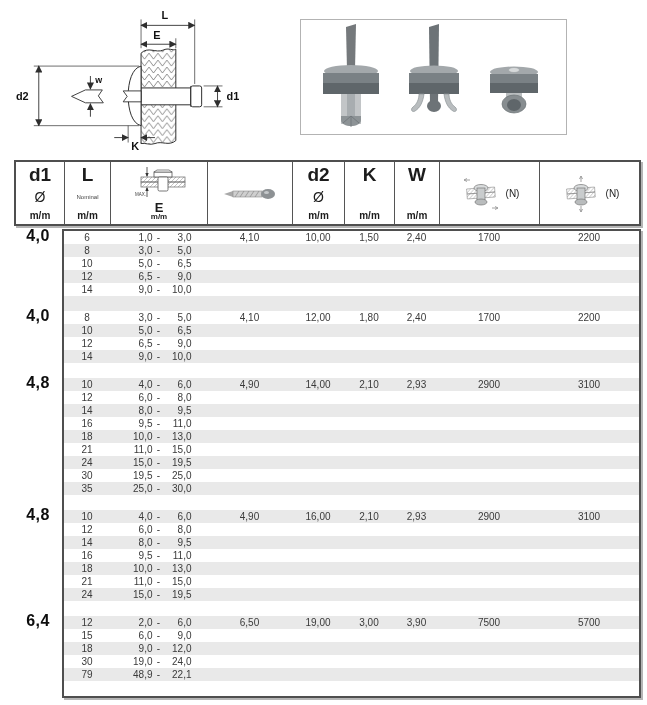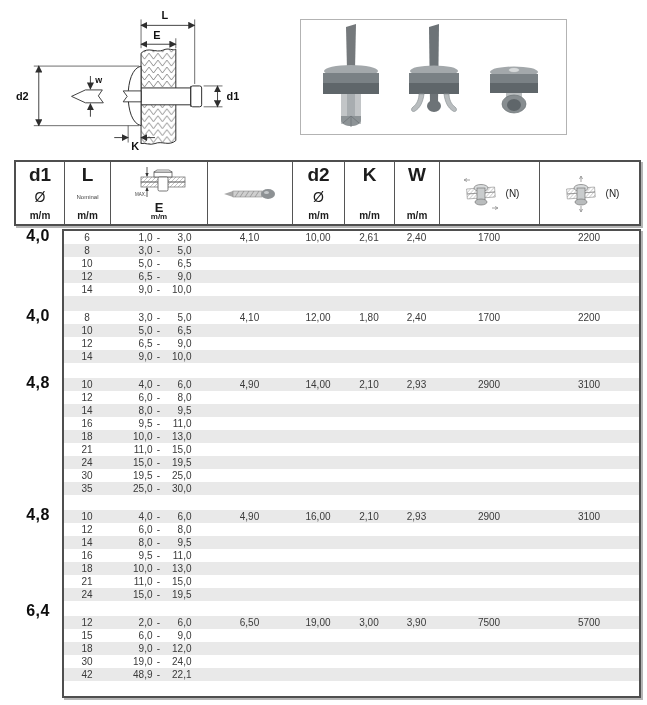--- a/index.html
+++ b/index.html
@@ -254,33 +254,33 @@
         </span>
       </div>
     </div>
 
     <div class="bodyarea">
       <div class="gutter" id="gutter">
           <div class="d1-label" style="top: -2px;">4,0</div>
           <div class="d1-label" style="top: 78px;">4,0</div>
           <div class="d1-label" style="top: 145px;">4,8</div>
           <div class="d1-label" style="top: 277px;">4,8</div>
-          <div class="d1-label" style="top: 373px;">6,4</div>
+          <div class="d1-label" style="top: 383px;">6,4</div>
         </div>
       <div class="bodybox" id="rows">
           <div class="trow">
             <div class="cell c-L">6</div>
             <div class="cell c-E">
               <span class="emin">1,0</span>
               <span class="edash">-</span>
               <span class="emax">3,0</span>
             </div>
             <div class="cell c-drill">4,10</div>
             <div class="cell c-d2">10,00</div>
-            <div class="cell c-K">2,61</div>
+            <div class="cell c-K">1,50</div>
             <div class="cell c-W">2,40</div>
             <div class="cell c-N">1700</div>
             <div class="cell c-N">2200</div>
           </div>
           <div class="trow stripe">
             <div class="cell c-L">8</div>
             <div class="cell c-E">
               <span class="emin">3,0</span>
               <span class="edash">-</span>
               <span class="emax">5,0</span>
@@ -668,21 +668,21 @@
               <span class="emax">24,0</span>
             </div>
             <div class="cell c-drill"></div>
             <div class="cell c-d2"></div>
             <div class="cell c-K"></div>
             <div class="cell c-W"></div>
             <div class="cell c-N"></div>
             <div class="cell c-N"></div>
           </div>
           <div class="trow stripe">
-            <div class="cell c-L">42</div>
+            <div class="cell c-L">79</div>
             <div class="cell c-E">
               <span class="emin">48,9</span>
               <span class="edash">-</span>
               <span class="emax">22,1</span>
             </div>
             <div class="cell c-drill"></div>
             <div class="cell c-d2"></div>
             <div class="cell c-K"></div>
             <div class="cell c-W"></div>
             <div class="cell c-N"></div>

